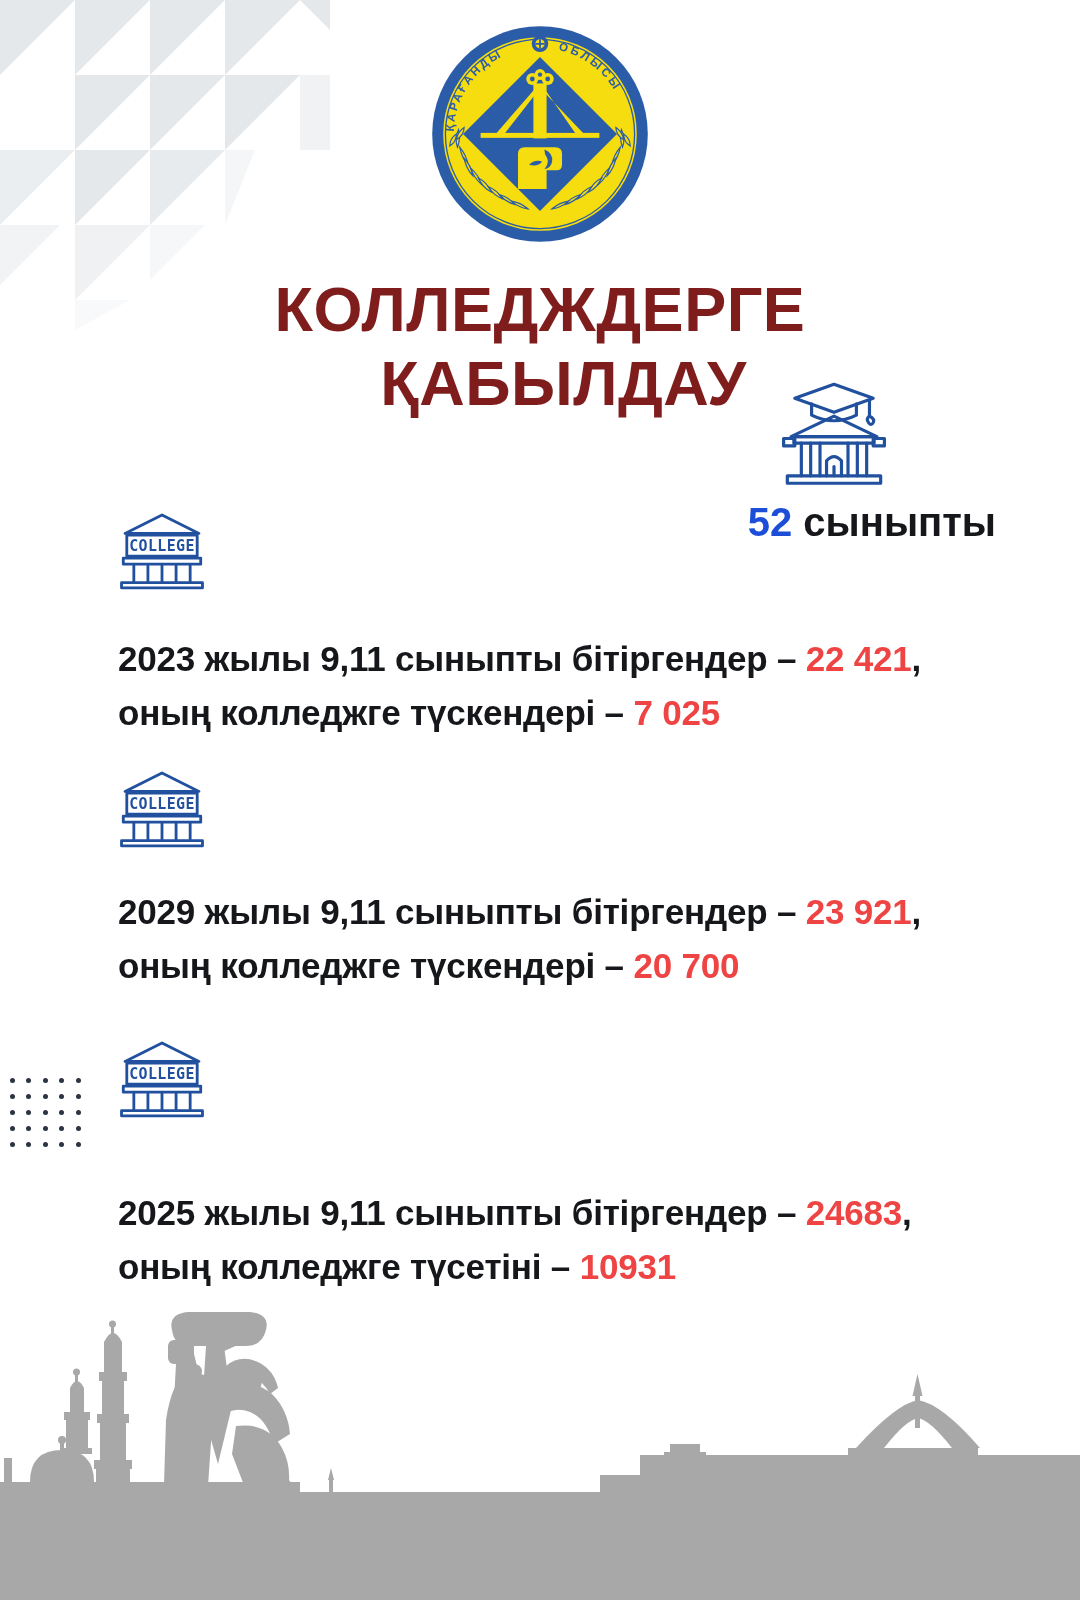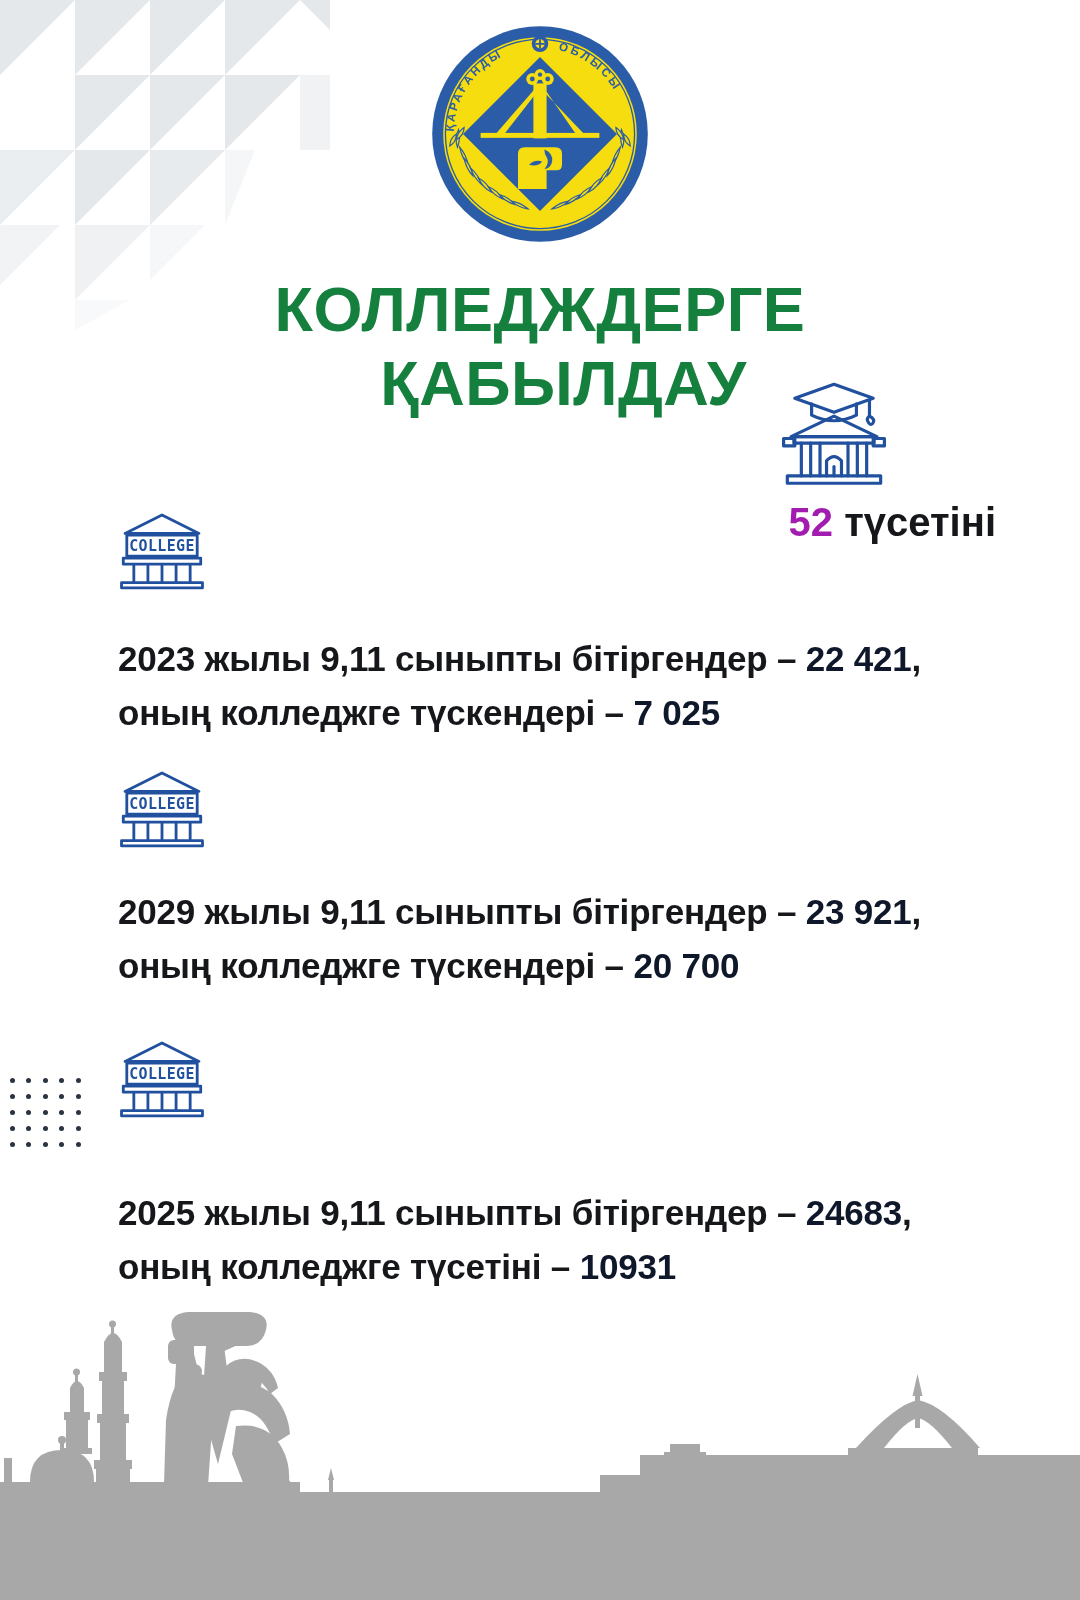--- a/index.html
+++ b/index.html
@@ -53,21 +53,21 @@
     top:24px;
     width:220px; height:220px;
   }
 
   
   #title{
     position:absolute;
     left:0; right:0;
     top:272px;
     text-align:center;
-    color:#15803d;
+    color:#7f1d1d;
     font-size:63px;
     font-weight:bold;
     line-height:1.18;
     letter-spacing:0.5px;
   }
   #title .l2{ display:block;padding-left:47px; }
 
   
   #uni-icon{
     position:absolute;
@@ -76,40 +76,40 @@
   }
   #colleges-line{
     position:absolute;
     right:84px;
     top:500px;
     font-size:40px;
     font-weight:bold;
     color:#15171a;
     white-space:nowrap;
   }
-  #colleges-line .num{ color:#a21caf; }
+  #colleges-line .num{ color:#1d4ed8; }
 
   
   .year-block{ position:absolute; left:0; width:1080px; }
   .yb-icon{
     position:absolute;
     left:118px;
     width:88px; height:78px;
   }
   .yb-text{
     position:absolute;
     left:118px;
     width:890px;
     font-size:35px;
     font-weight:bold;
     color:#15171a;
     line-height:1.55;
     letter-spacing:-0.2px;
   }
-  .yb-text .num{ color:#0f172a; }
+  .yb-text .num{ color:#ef4444; }
 
   #block-2023 { top:512px; }
   #block-2023 .yb-icon{ top:0px; }
   #block-2023 .yb-text{ top:120px; }
 
   #block-2024 { top:770px; }
   #block-2024 .yb-icon{ top:0px; }
   #block-2024 .yb-text{ top:115px; }
 
   #block-2025 { top:1040px; }
@@ -283,21 +283,21 @@
     <path d="M25 73 L25 108 M35 73 L35 108 M45 73 L45 108 M75 73 L75 108 M85 73 L85 108 M95 73 L95 108"></path>
 
     <path d="M52 108 L52 92 q8 -9 16 0 L68 108"></path>
     <path d="M60 98 L60 108"></path>
 
     <rect x="10" y="108" width="100" height="8"></rect>
   </svg>
 
   <div id="colleges-line">
     <span class="num">52</span>
-    <span>түсетіні</span>
+    <span>сыныпты</span>
   </div>
 
   <div class="year-block" id="block-2023">
     <svg class="yb-icon" viewBox="0 0 100 88" xmlns="http://www.w3.org/2000/svg">
       <g fill="none" stroke="#21509E" stroke-width="3.2" stroke-linejoin="round">
         <polygon points="50,3 92,24 8,24"></polygon>
         <rect x="10" y="26" width="80" height="24"></rect>
         <rect x="6" y="52" width="88" height="7"></rect>
         <path d="M18 59 L18 80 M34 59 L34 80 M50 59 L50 80 M66 59 L66 80 M82 59 L82 80"></path>
         <rect x="4" y="80" width="92" height="6"></rect>

